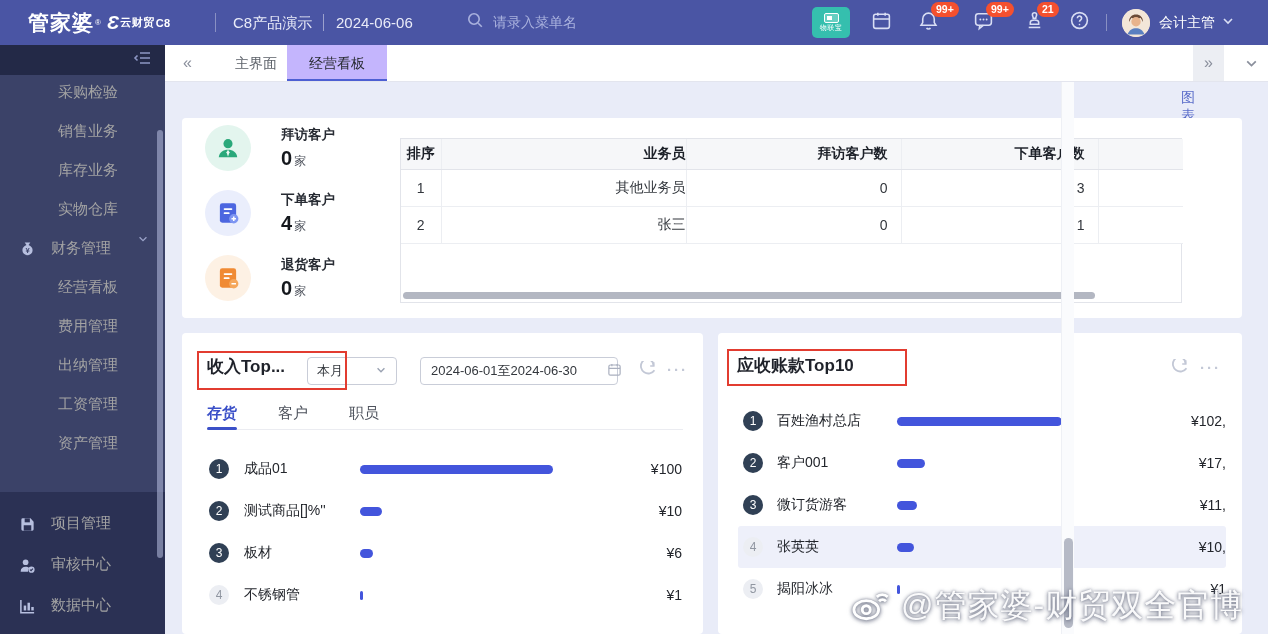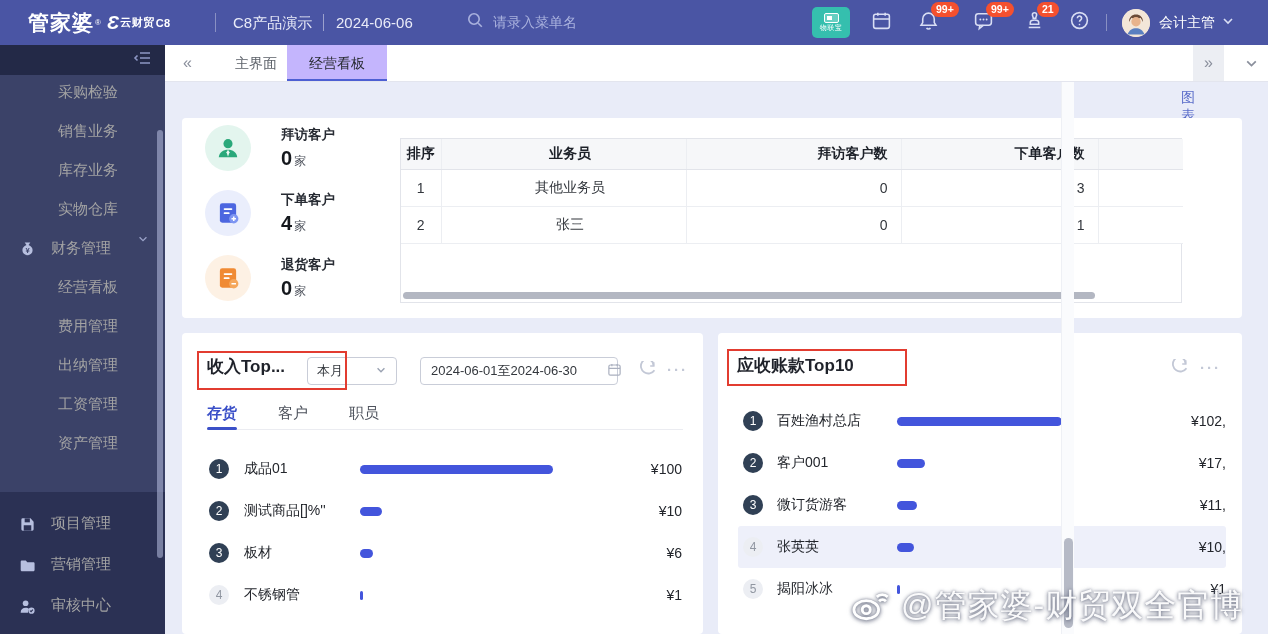--- a/index.html
+++ b/index.html
@@ -70,21 +70,21 @@
   .stat-ic.green { background:#e3f5ee; } .stat-ic.blue { background:#eaeefc; } .stat-ic.orange { background:#fdf1e4; }
   .stat-label { font-size:13.5px; font-weight:600; color:#272b33; margin-bottom:3px; }
   .stat-num { font-size:20px; font-weight:800; color:#15181d; }
   .stat-unit { font-size:12px; font-weight:400; color:#4a4f59; margin-left:2px; }
   
   .gtable { position:absolute; left:218px; top:20px; width:782px; height:165px; border:1px solid #e2e4ea; background:#fff; }
   .gtable table { width:100%; border-collapse:collapse; table-layout:fixed; }
   .gtable th { height:30px; background:#f6f7f9; font-size:14px; font-weight:700; color:#1d2129; border-bottom:1px solid #e2e4ea; }
   .gtable td { height:37px; font-size:14px; color:#33373d; border-bottom:1px solid #eceef2; background:#fff; }
   .gtable th + th, .gtable td + td { border-left:1px solid #eceef2; }
-  .gtable .c { text-align:center; } .gtable .l { text-align:center; padding-left:13px; } .gtable .r { text-align:right; padding-right:13px; }
+  .gtable .c { text-align:center; } .gtable .l { text-align:right; padding-left:13px; } .gtable .r { text-align:right; padding-right:13px; }
   .hthumb { position:absolute; left:2px; bottom:3px; width:692px; height:7px; background:#b3b7c2; border-radius:4px; cursor:pointer; }
   
   .ptitle { position:absolute; font-size:17px; font-weight:800; color:#1f222a; }
   .redbox { position:absolute; border:2px solid #e23c30; z-index:15; pointer-events:none; }
   .pselect { position:absolute; width:90px; height:28px; border:1px solid #c9cdd8; border-radius:4px; display:flex; align-items:center; padding:0 9px; font-size:13px; color:#33373d; cursor:pointer; background:#fff; }
   .pselect .sp { flex:1; }
   .pdate { position:absolute; width:198px; height:28px; border:1px solid #c9cdd8; border-radius:4px; display:flex; align-items:center; padding:0 8px 0 10px; background:#fff; }
   .pdate input { border:none; outline:none; flex:1; font-size:13px; color:#33373d; font-family:inherit; background:transparent; }
   .picon { position:absolute; display:flex; cursor:pointer; }
   .pdots { position:absolute; font-size:15px; font-weight:700; color:#c3c8d6; letter-spacing:2px; cursor:pointer; }
@@ -255,28 +255,20 @@
       <div id="side-list-2">
         <div class="side-item top">
           <span class="side-icon">
             <svg viewBox="0 0 18 18" width="17" height="17">
               <path d="M2.5 4A1.5 1.5 0 014 2.5h8.2L15.5 6v8A1.5 1.5 0 0114 15.5H4A1.5 1.5 0 012.5 14V4z" fill="#b7bfdf"></path>
               <rect x="6" y="2.5" width="5.5" height="4.2" fill="#2b3154"></rect>
               <rect x="5" y="9.8" width="8" height="5.7" fill="#2b3154"></rect>
             </svg>
           </span>
           <span>项目管理</span>
-        </div>
-        <div class="side-item top">
-          <span class="side-icon">
-            <svg viewBox="0 0 18 18" width="17" height="17">
-              <path d="M1.8 5c0-.7.6-1.3 1.3-1.3h4.1l1.6 1.9h6.4c.7 0 1.3.6 1.3 1.3v6.8c0 .7-.6 1.3-1.3 1.3H3.1c-.7 0-1.3-.6-1.3-1.3V5z" fill="#b7bfdf"></path>
-            </svg>
-          </span>
-          <span>营销管理</span>
         </div>
         <div class="side-item top">
           <span class="side-icon">
             <svg viewBox="0 0 18 18" width="17" height="17">
               <circle cx="7" cy="5.6" r="3" fill="#b7bfdf"></circle>
               <path d="M1.8 15c0-3 2.3-4.7 5.2-4.7 1.5 0 2.9.5 3.8 1.3a4.2 4.2 0 00-1.3 3.9H1.8z" fill="#b7bfdf"></path>
               <circle cx="13.2" cy="13.4" r="3.3" fill="#b7bfdf"></circle>
               <path d="M11.7 13.4l1.1 1.1 1.9-2.1" stroke="#2b3154" stroke-width="1.2" fill="none"></path>
             </svg>
           </span>

